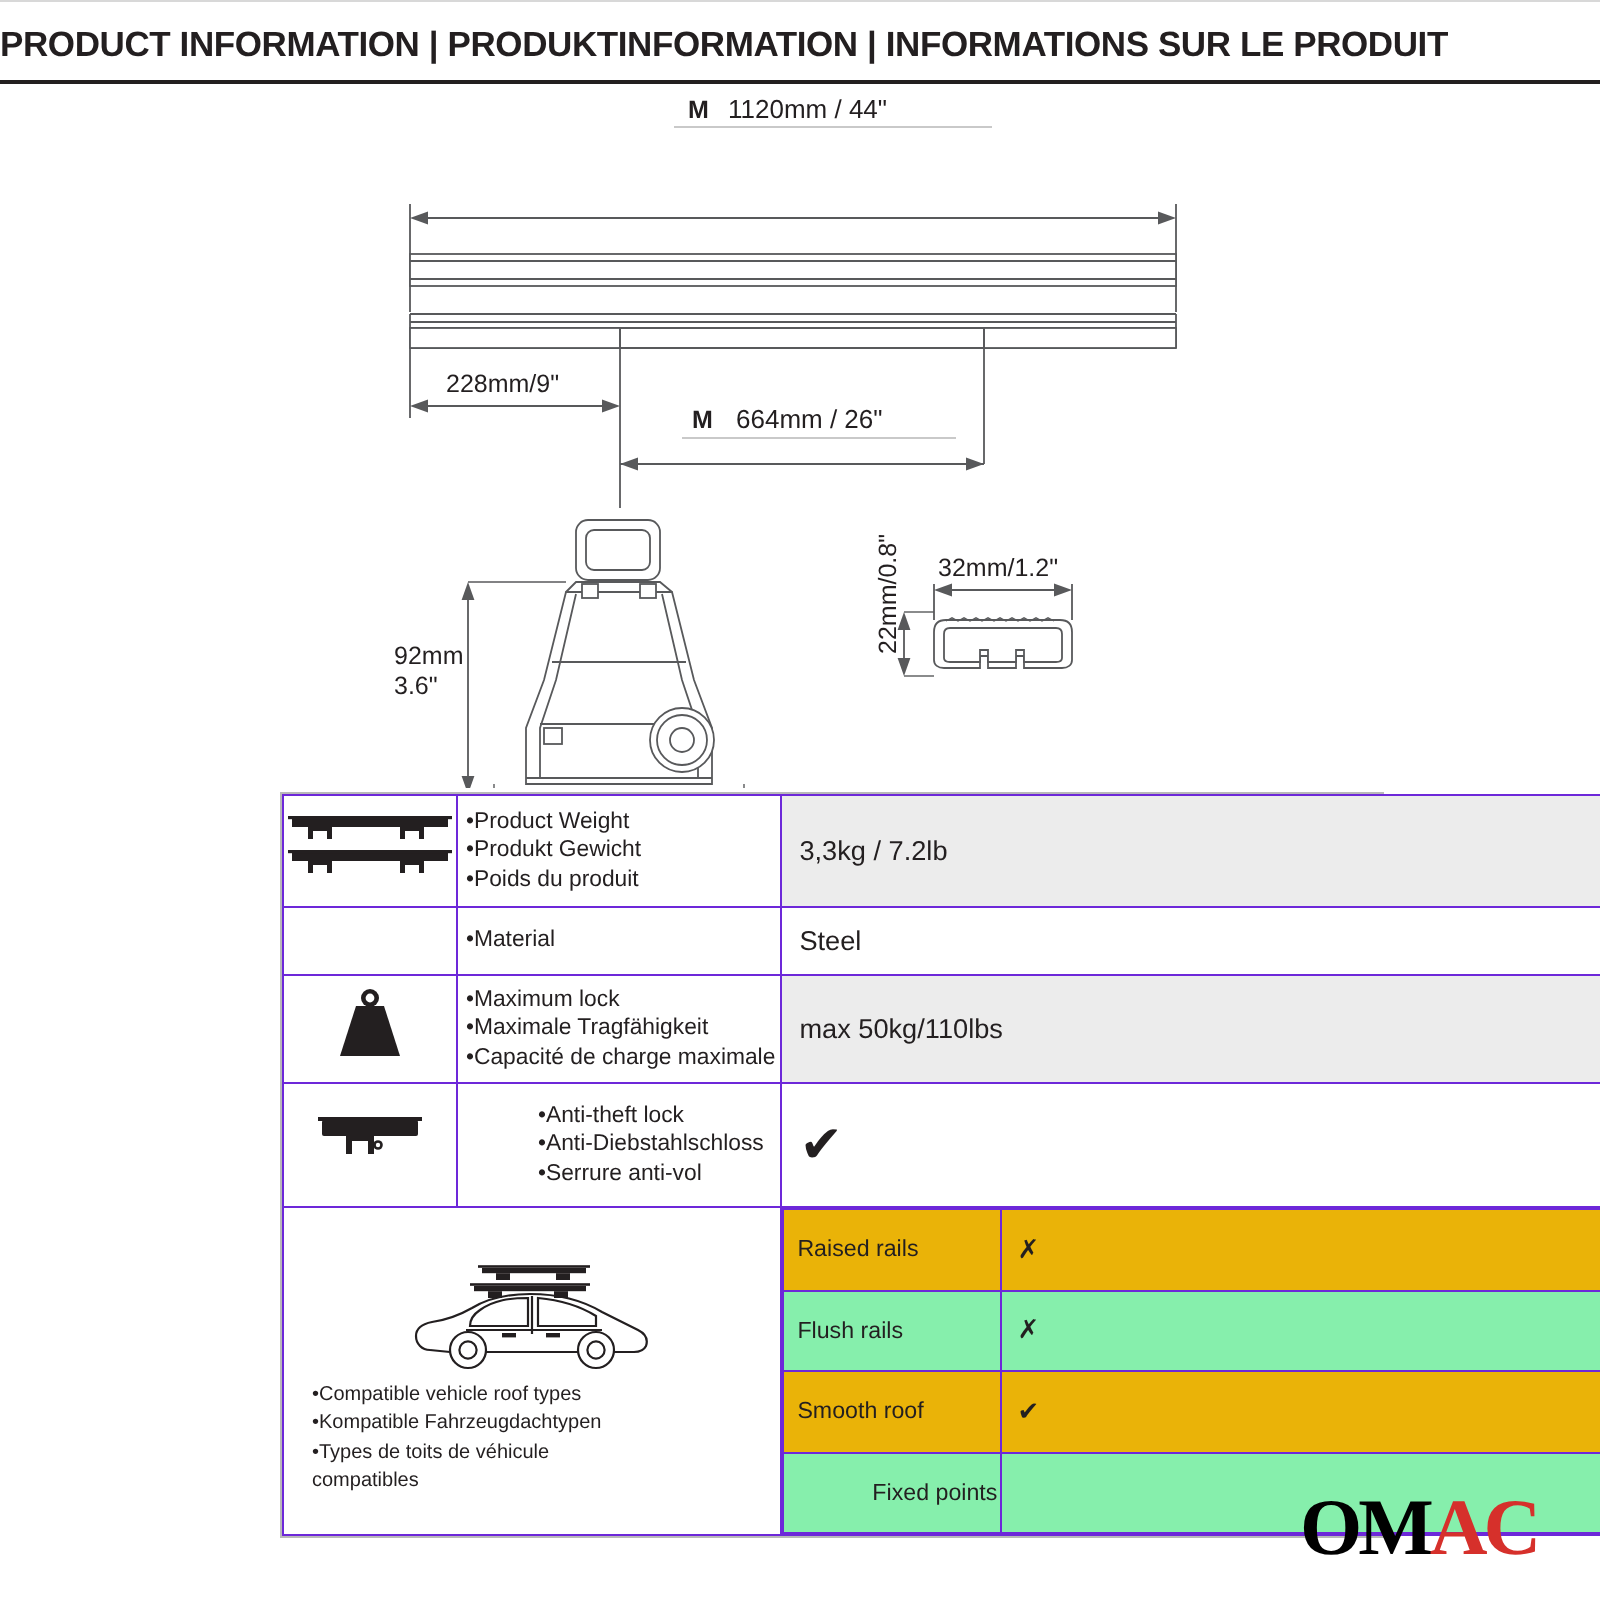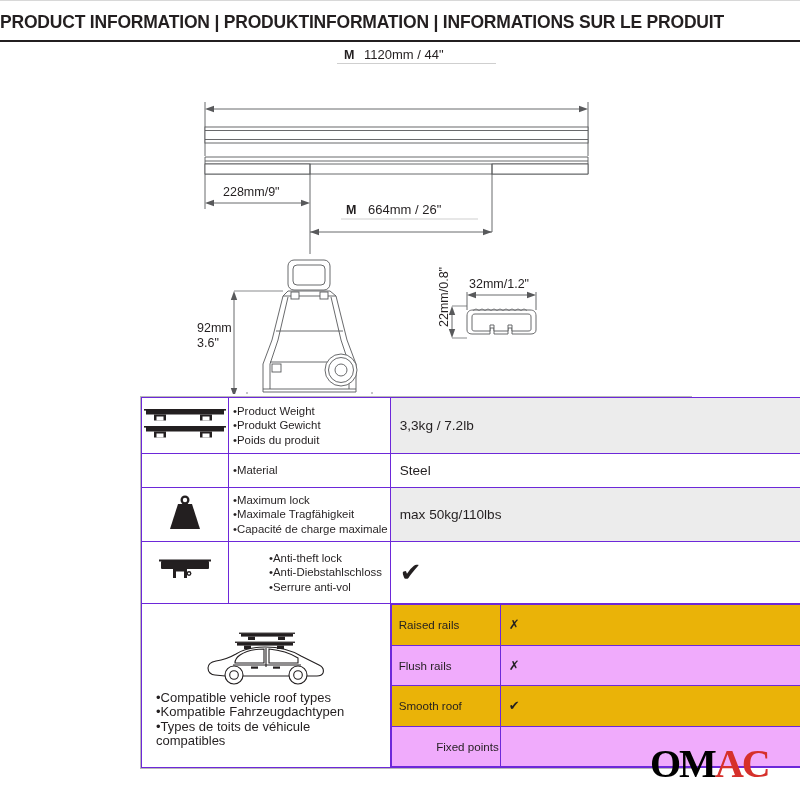--- a/index.html
+++ b/index.html
@@ -33,29 +33,29 @@
   .row-load{height:54px;}
   .row-lock{height:62px;}
   .row-roof{height:150px;}
   .lbl-indent{padding-left:40px;}
 
   .nested{border-collapse:collapse;width:100%;height:100%;}
   .nested td{border:1px solid #b9b9b9;font-size:11.6px;height:37.5px;color:#231f20;}
   .nested td.n-name{width:100px;padding-left:7px;}
   .nested td.n-mark{padding-left:8px;font-size:13px;}
   .nested tr.shade td{background:#eab308;}
-  .nested tr.plain td{background:#f0abfc;}
+  .nested tr.plain td{background:#86efac;}
   .nested td:first-child{border-left:0;}
   .nested td:last-child{border-right:0;}
   .nested tr:first-child td{border-top:0;}
   .nested tr:last-child td{border-bottom:0;text-align:right;}
   .roof-cell{padding:0;vertical-align:top;}
 
   .roof-left{padding:0;text-align:center;}
-  .roof-left .caption{font-size:13px;line-height:14.2px;text-align:left;
+  .roof-left .caption{font-size:10px;line-height:14.2px;text-align:left;
       padding-left:14px;padding-top:2px;white-space:nowrap;}
 
   
   #omac-logo{position:absolute;left:650px;top:744px;font-size:40px;font-weight:bold;
       letter-spacing:-2px;line-height:40px;font-family:Liberation Serif, serif;}
   #omac-logo .blk{color:#000;}
   #omac-logo .red{color:#d6302b;}
 </style>
 </head>
 <body>

